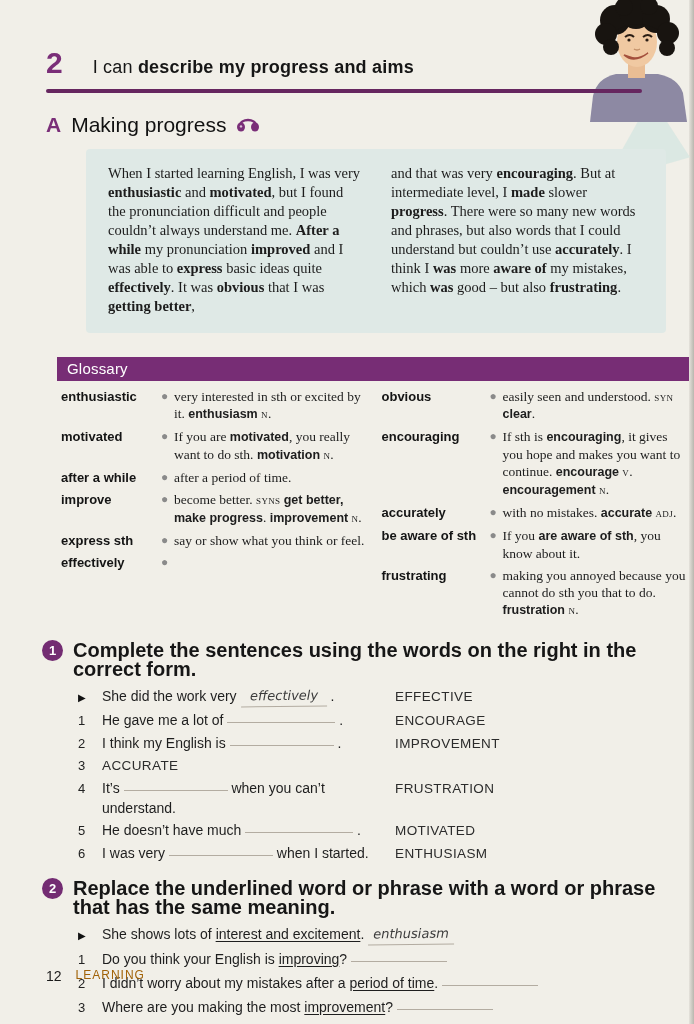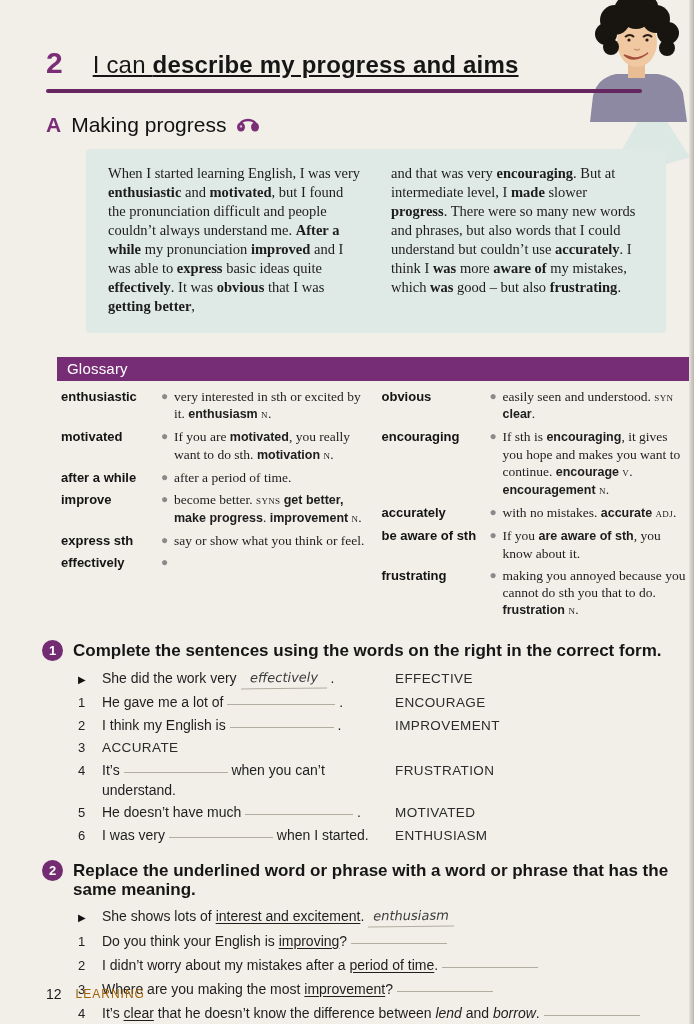--- a/index.html
+++ b/index.html
@@ -9,21 +9,21 @@
     background:#f1efe8; overflow:hidden;
     font-family:"Liberation Sans", sans-serif; color:#1e1e1e;
   }
   .scan-edge { position:absolute; right:0; top:0; bottom:0; width:5px;
     background:linear-gradient(to right,#e6e3dc,#b9b6ae); }
 
   
   .header { padding:46px 0 0 46px; position:relative; z-index:3; }
   .header-row { display:flex; align-items:baseline; gap:30px; }
   .unit-number { color:#7a2e78; font-weight:bold; font-size:30px; }
-  .unit-title { font-size:24px; font-weight:400; color:#161616; letter-spacing:.2px;text-decoration:underline; }
+  .unit-title { font-size:18px; font-weight:400; color:#161616; letter-spacing:.2px; }
   .unit-title .bold { font-weight:bold; }
   .title-rule { height:4px; background:#66265f; width:596px; margin:9px 0 0 0; border-radius:2px; }
 
   .section-a { display:flex; align-items:center; gap:10px; margin:20px 0 0 46px; position:relative; z-index:3; }
   .section-letter { color:#7a2e78; font-weight:bold; font-size:21px; }
   .section-title { font-size:21px; color:#111; }
 
   
   .person { position:absolute; top:0; right:4px; width:106px; height:122px; z-index:2; }
   .speech-tail { position:absolute; top:94px; right:4px; width:86px; height:88px;
@@ -51,21 +51,21 @@
   .gl-bullet { color:#8a8a8a; font-size:12px; line-height:17px; }
   .gl-def { color:#1d1d1d; padding-right:6px; }
   .gl-def .b { font-family:"Liberation Sans", sans-serif; font-size:12.5px; }
 
   
   .exercise { margin:15px 18px 0 42px; }
   .ex-head { display:flex; align-items:flex-start; gap:10px; }
   .num-circle { width:21px; height:21px; border-radius:50%; background:#732c72; color:#fff;
     font-size:13px; font-weight:bold; display:flex; align-items:center; justify-content:center;
     flex:0 0 21px; margin-top:-1px; }
-  .ex-instruction { font-weight:bold; font-size:17px; color:#161616; line-height:19px; }
+  .ex-instruction { font-weight:bold; font-size:20px; color:#161616; line-height:19px; }
   .ex-items { margin:7px 0 0 36px; }
   .ex1-row { display:grid; grid-template-columns:24px 293px 1fr; font-size:14px; line-height:20px;
     margin-bottom:2px; align-items:baseline; }
   .ex2-row { display:grid; grid-template-columns:24px 1fr; font-size:14px; line-height:20px;
     margin-bottom:3px; align-items:baseline; }
   .marker { color:#222; font-size:13px; }
   .marker.arrow { font-size:10px; letter-spacing:0; color:#111; }
   .keyword { font-size:13.5px; color:#2c2c2c; letter-spacing:.4px; }
 
   
@@ -74,21 +74,21 @@
   .u { text-decoration:underline; text-underline-offset:2px; }
   .sc { font-variant:small-caps; letter-spacing:.3px; }
   .blank { display:inline-block; border-bottom:1px solid #b3aca1; height:13px;
     transform:translateY(-2px); }
   .hw { display:inline-block; min-width:86px; text-align:center;
     border-bottom:1px solid #b3aca1; font-family:"DejaVu Sans", sans-serif;
     font-style:italic; font-size:13px; color:#3c3c3c; padding:0 5px 0 5px;
     transform:rotate(-.6deg) translateY(-1px); }
 
   
-  .footer { position:absolute; left:46px; bottom:22px; display:flex; align-items:center; gap:14px; }
+  .footer { position:absolute; left:46px; bottom:40px; display:flex; align-items:flex-start; gap:14px; }
   .page-num { font-size:14px; color:#1a1a1a; }
   .footer-section { font-size:12px; letter-spacing:1px; color:#a16207; }
 </style>
 </head>
 <body>
 
 <div class="page">
 
   <div class="speech-tail"></div>
   <div class="person">

